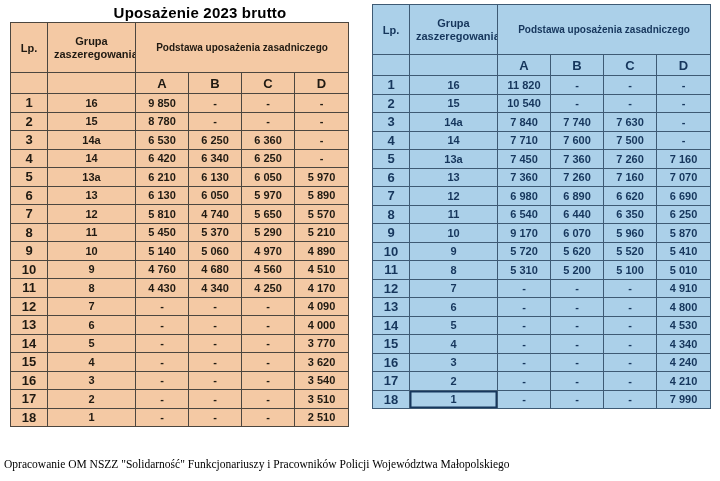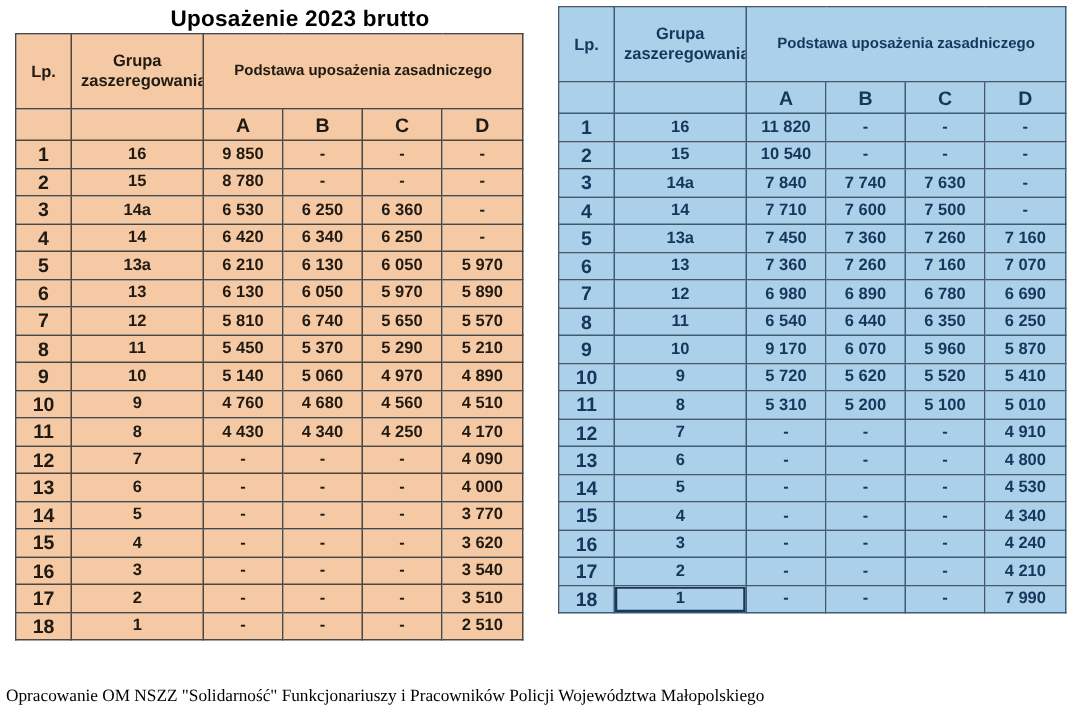--- a/index.html
+++ b/index.html
@@ -108,21 +108,21 @@
           <td class="grupa">13</td>
           <td class="val">6 130</td>
           <td class="val">6 050</td>
           <td class="val">5 970</td>
           <td class="val">5 890</td>
         </tr>
         <tr>
           <td class="lp">7</td>
           <td class="grupa">12</td>
           <td class="val">5 810</td>
-          <td class="val">6 740</td>
+          <td class="val">4 740</td>
           <td class="val">5 650</td>
           <td class="val">5 570</td>
         </tr>
         <tr>
           <td class="lp">8</td>
           <td class="grupa">11</td>
           <td class="val">5 450</td>
           <td class="val">5 370</td>
           <td class="val">5 290</td>
           <td class="val">5 210</td>
@@ -283,21 +283,21 @@
           <td class="val">7 360</td>
           <td class="val">7 260</td>
           <td class="val">7 160</td>
           <td class="val">7 070</td>
         </tr>
         <tr>
           <td class="lp">7</td>
           <td class="grupa">12</td>
           <td class="val">6 980</td>
           <td class="val">6 890</td>
-          <td class="val">6 780</td>
+          <td class="val">6 620</td>
           <td class="val">6 690</td>
         </tr>
         <tr>
           <td class="lp">8</td>
           <td class="grupa">11</td>
           <td class="val">6 540</td>
           <td class="val">6 440</td>
           <td class="val">6 350</td>
           <td class="val">6 250</td>
         </tr>

